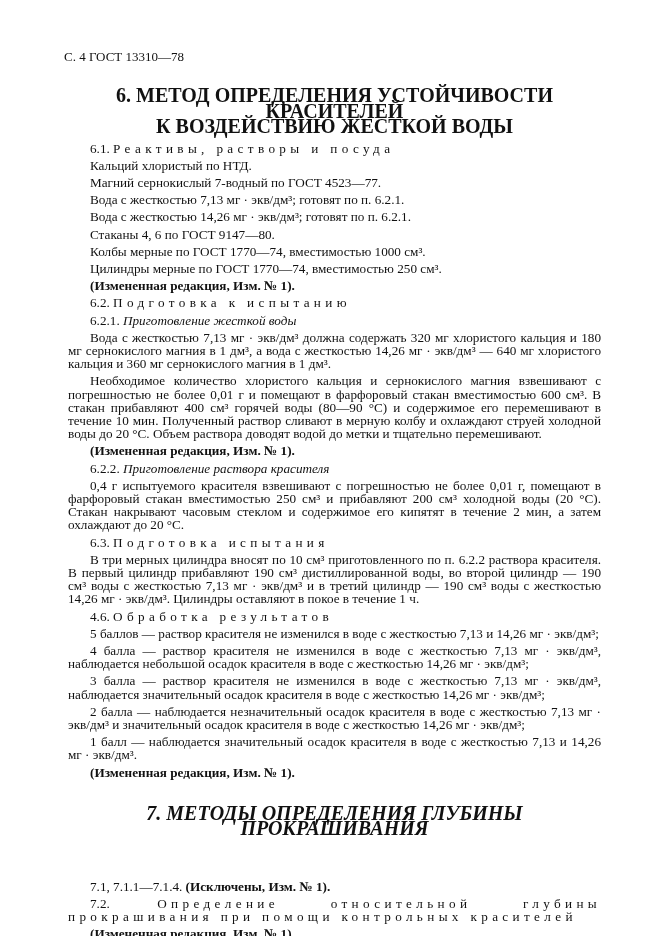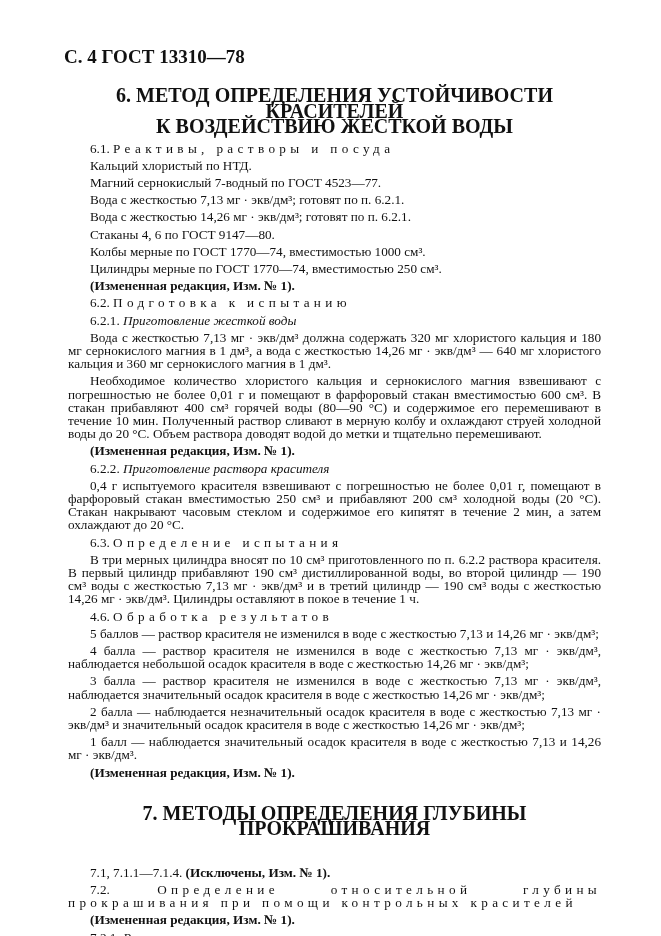--- a/index.html
+++ b/index.html
@@ -14,34 +14,34 @@
     background: #ffffff;
     color: #111111;
     font-family: "Liberation Serif", "DejaVu Serif", serif;
     font-size: 13.2px;
     line-height: 13.2px;
     box-sizing: border-box;
     padding: 50px 56px 0 64px;
     overflow: hidden;
   }
   .page-header {
-    font-weight: bold;
-    font-size: 19px;
+    font-weight: normal;
+    font-size: 13px;
     line-height: 14px;
     margin: 0;
   }
   .sec-head {
     text-align: center;
     font-weight: bold;
     font-size: 20px;
     line-height: 15.5px;
   }
   .sec-head .line { display: block; }
   .sec6-head { margin-top: 24px; margin-bottom: 7px; }
-  .sec7-head { margin-top: 27px; margin-bottom: 29px; }
+  .sec7-head { margin-top: 27px; margin-bottom: 43px; font-style: italic; }
   .p {
     margin: 4px;
     text-align: justify;
     text-indent: 22px;
   }
   .b  { font-weight: bold; }
   .it { font-style: italic; }
   .sp { letter-spacing: 0.33em; }
 </style>
 </head>
@@ -74,21 +74,21 @@
 
   <p class="p">Вода с жесткостью 7,13 мг · экв/дм³ должна содержать 320 мг хлористого кальция и 180 мг сернокислого магния в 1 дм³, а вода с жесткостью 14,26 мг · экв/дм³ — 640 мг хлористого кальция и 360 мг сернокислого магния в 1 дм³.</p>
   <p class="p">Необходимое количество хлористого кальция и сернокислого магния взвешивают с погрешностью не более 0,01 г и помещают в фарфоровый стакан вместимостью 600 см³. В стакан прибавляют 400 см³ горячей воды (80—90 °С) и содержимое его перемешивают в течение 10 мин. Полученный раствор сливают в мерную колбу и охлаждают струей холодной воды до 20 °С. Объем раствора доводят водой до метки и тщательно перемешивают.</p>
 
   <p class="p b">(Измененная редакция, Изм. № 1).</p>
 
   <p class="p"><span>6.2.2.</span> <span class="it">Приготовление раствора красителя</span></p>
 
   <p class="p">0,4 г испытуемого красителя взвешивают с погрешностью не более 0,01 г, помещают в фарфоровый стакан вместимостью 250 см³ и прибавляют 200 см³ холодной воды (20 °С). Стакан накрывают часовым стеклом и содержимое его кипятят в течение 2 мин, а затем охлаждают до 20 °С.</p>
 
-  <p class="p"><span>6.3.</span> <span class="sp">Определение испытания</span></p>
+  <p class="p"><span>6.3.</span> <span class="sp">Подготовка испытания</span></p>
 
   <p class="p">В три мерных цилиндра вносят по 10 см³ приготовленного по п. 6.2.2 раствора красителя. В первый цилиндр прибавляют 190 см³ дистиллированной воды, во второй цилиндр — 190 см³ воды с жесткостью 7,13 мг · экв/дм³ и в третий цилиндр — 190 см³ воды с жесткостью 14,26 мг · экв/дм³. Цилиндры оставляют в покое в течение 1 ч.</p>
 
   <p class="p"><span>4.6.</span> <span class="sp">Обработка результатов</span></p>
 
 
   <p class="p">5 баллов — раствор красителя не изменился в воде с жесткостью 7,13 и 14,26 мг · экв/дм³;</p>
   <p class="p">4 балла — раствор красителя не изменился в воде с жесткостью 7,13 мг · экв/дм³, наблюдается небольшой осадок красителя в воде с жесткостью 14,26 мг · экв/дм³;</p>
   <p class="p">3 балла — раствор красителя не изменился в воде с жесткостью 7,13 мг · экв/дм³, наблюдается значительный осадок красителя в воде с жесткостью 14,26 мг · экв/дм³;</p>
   <p class="p">2 балла — наблюдается незначительный осадок красителя в воде с жесткостью 7,13 мг · экв/дм³ и значительный осадок красителя в воде с жесткостью 14,26 мг · экв/дм³;</p>

